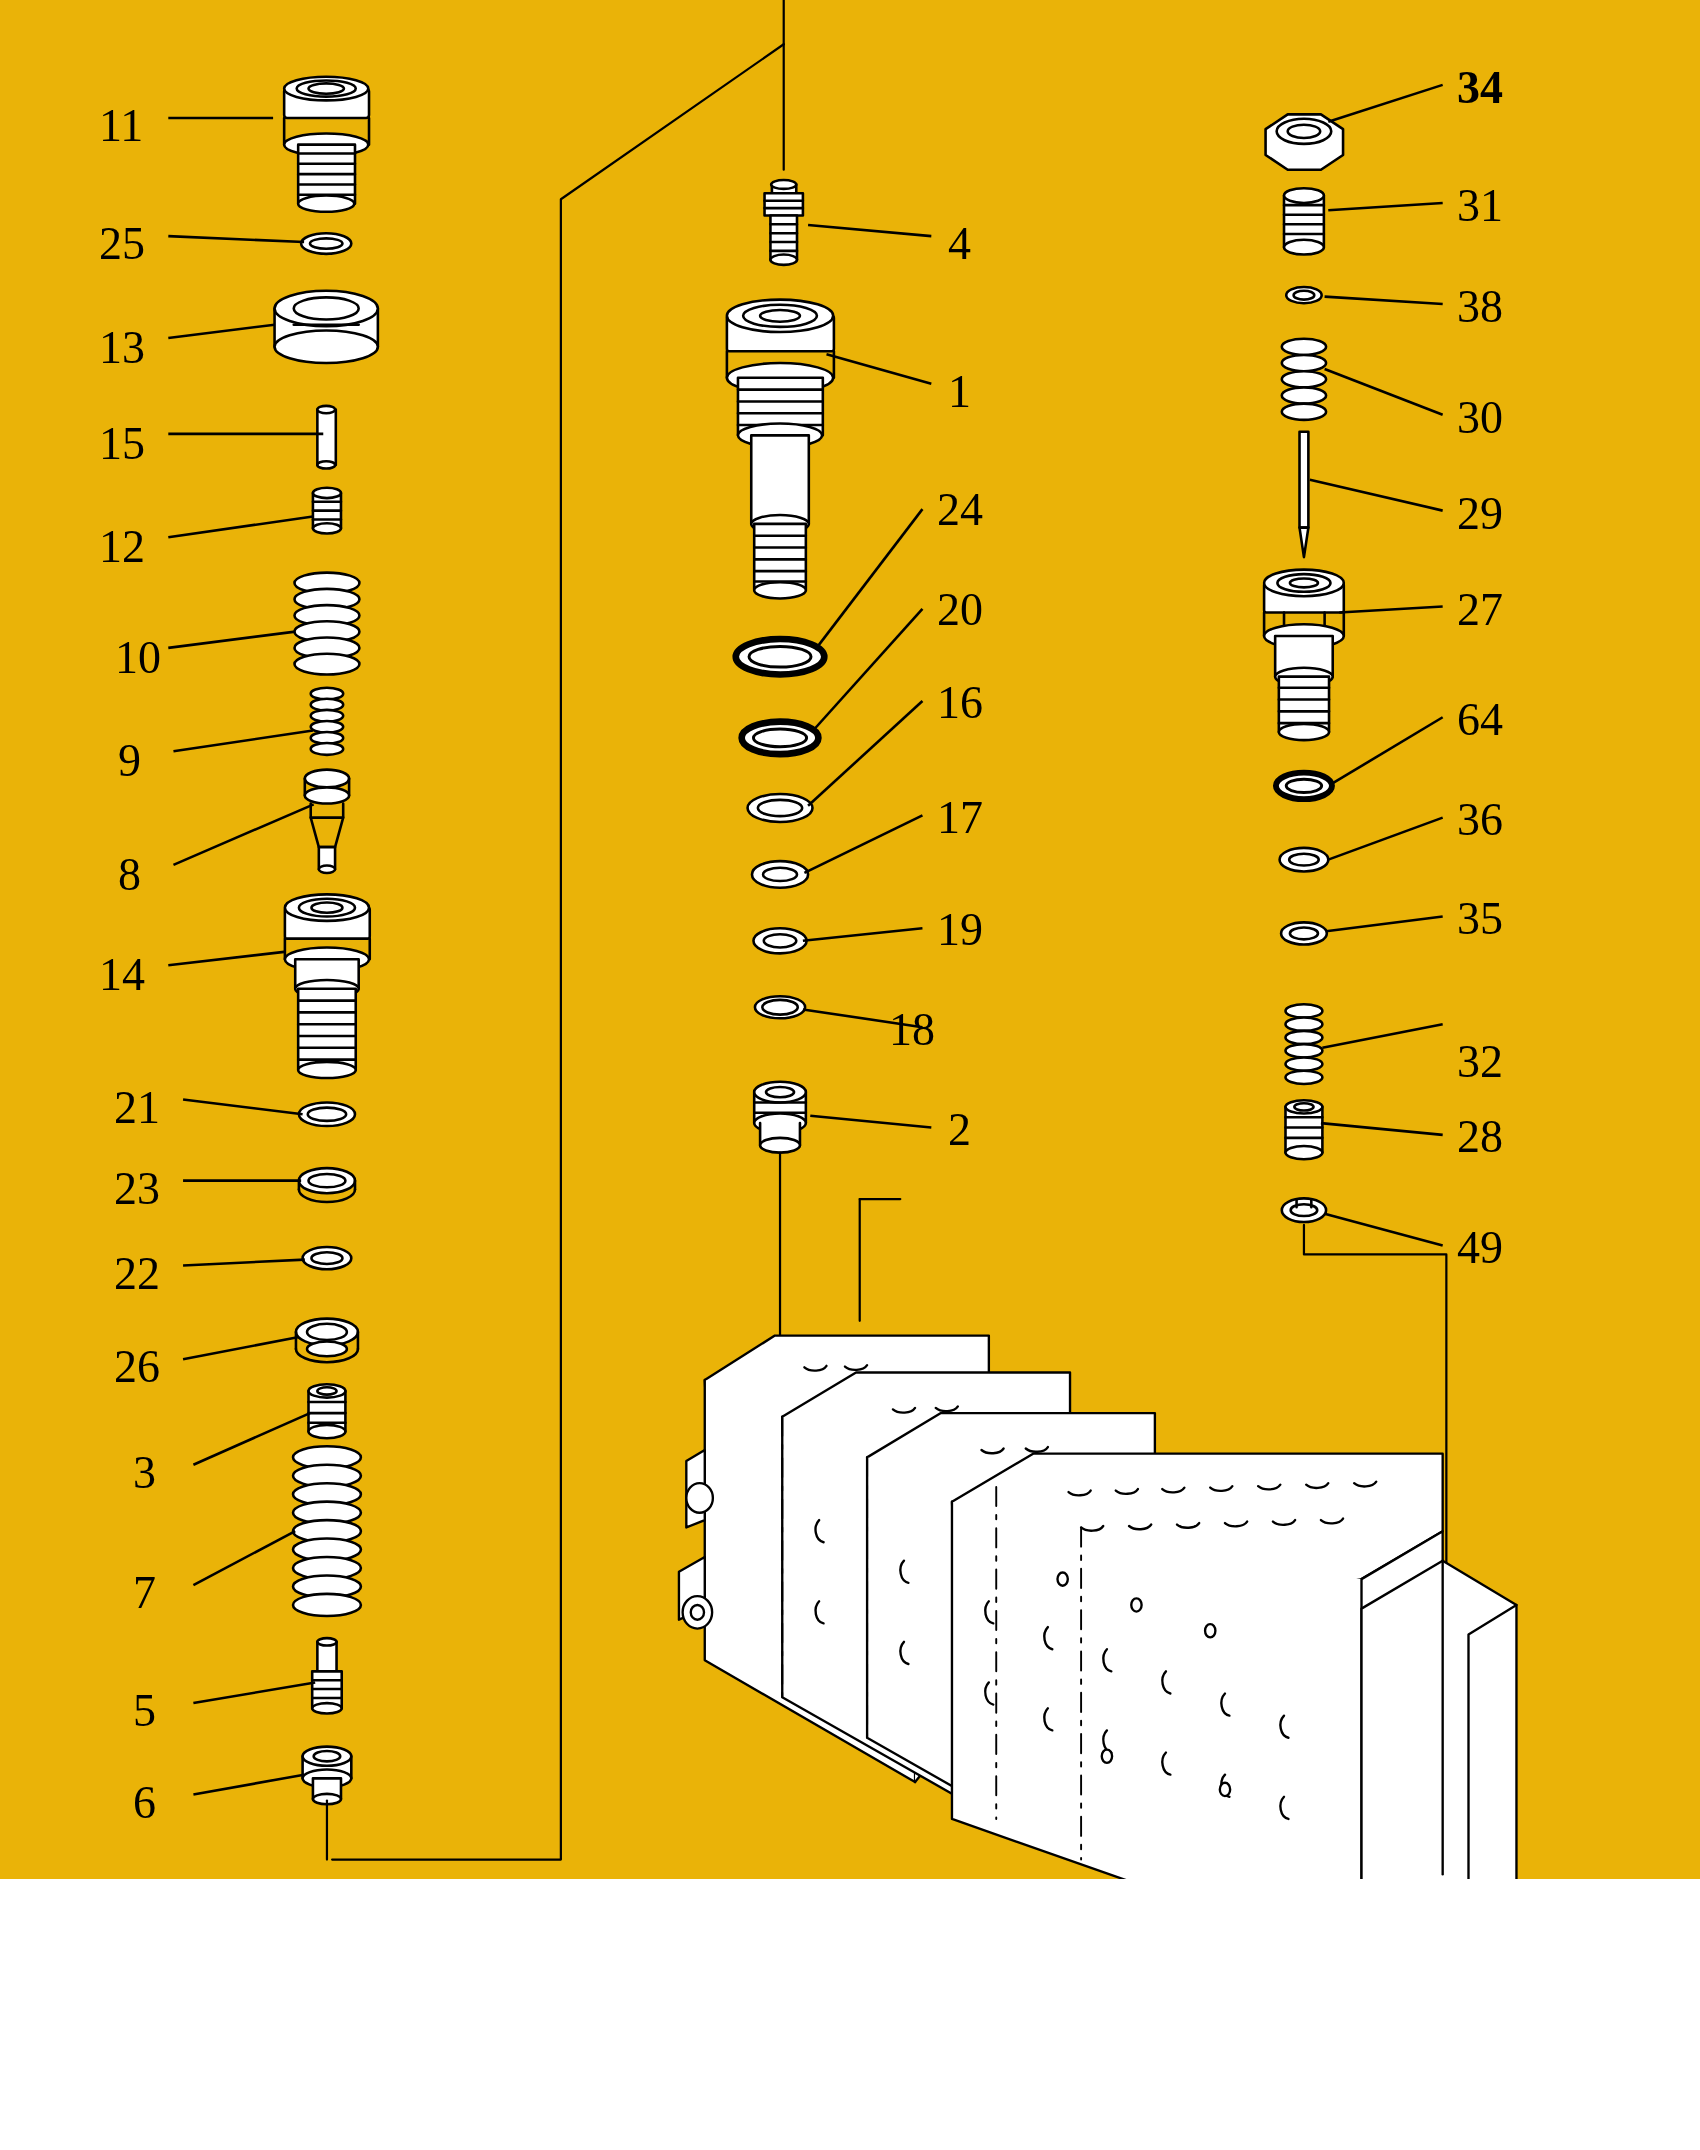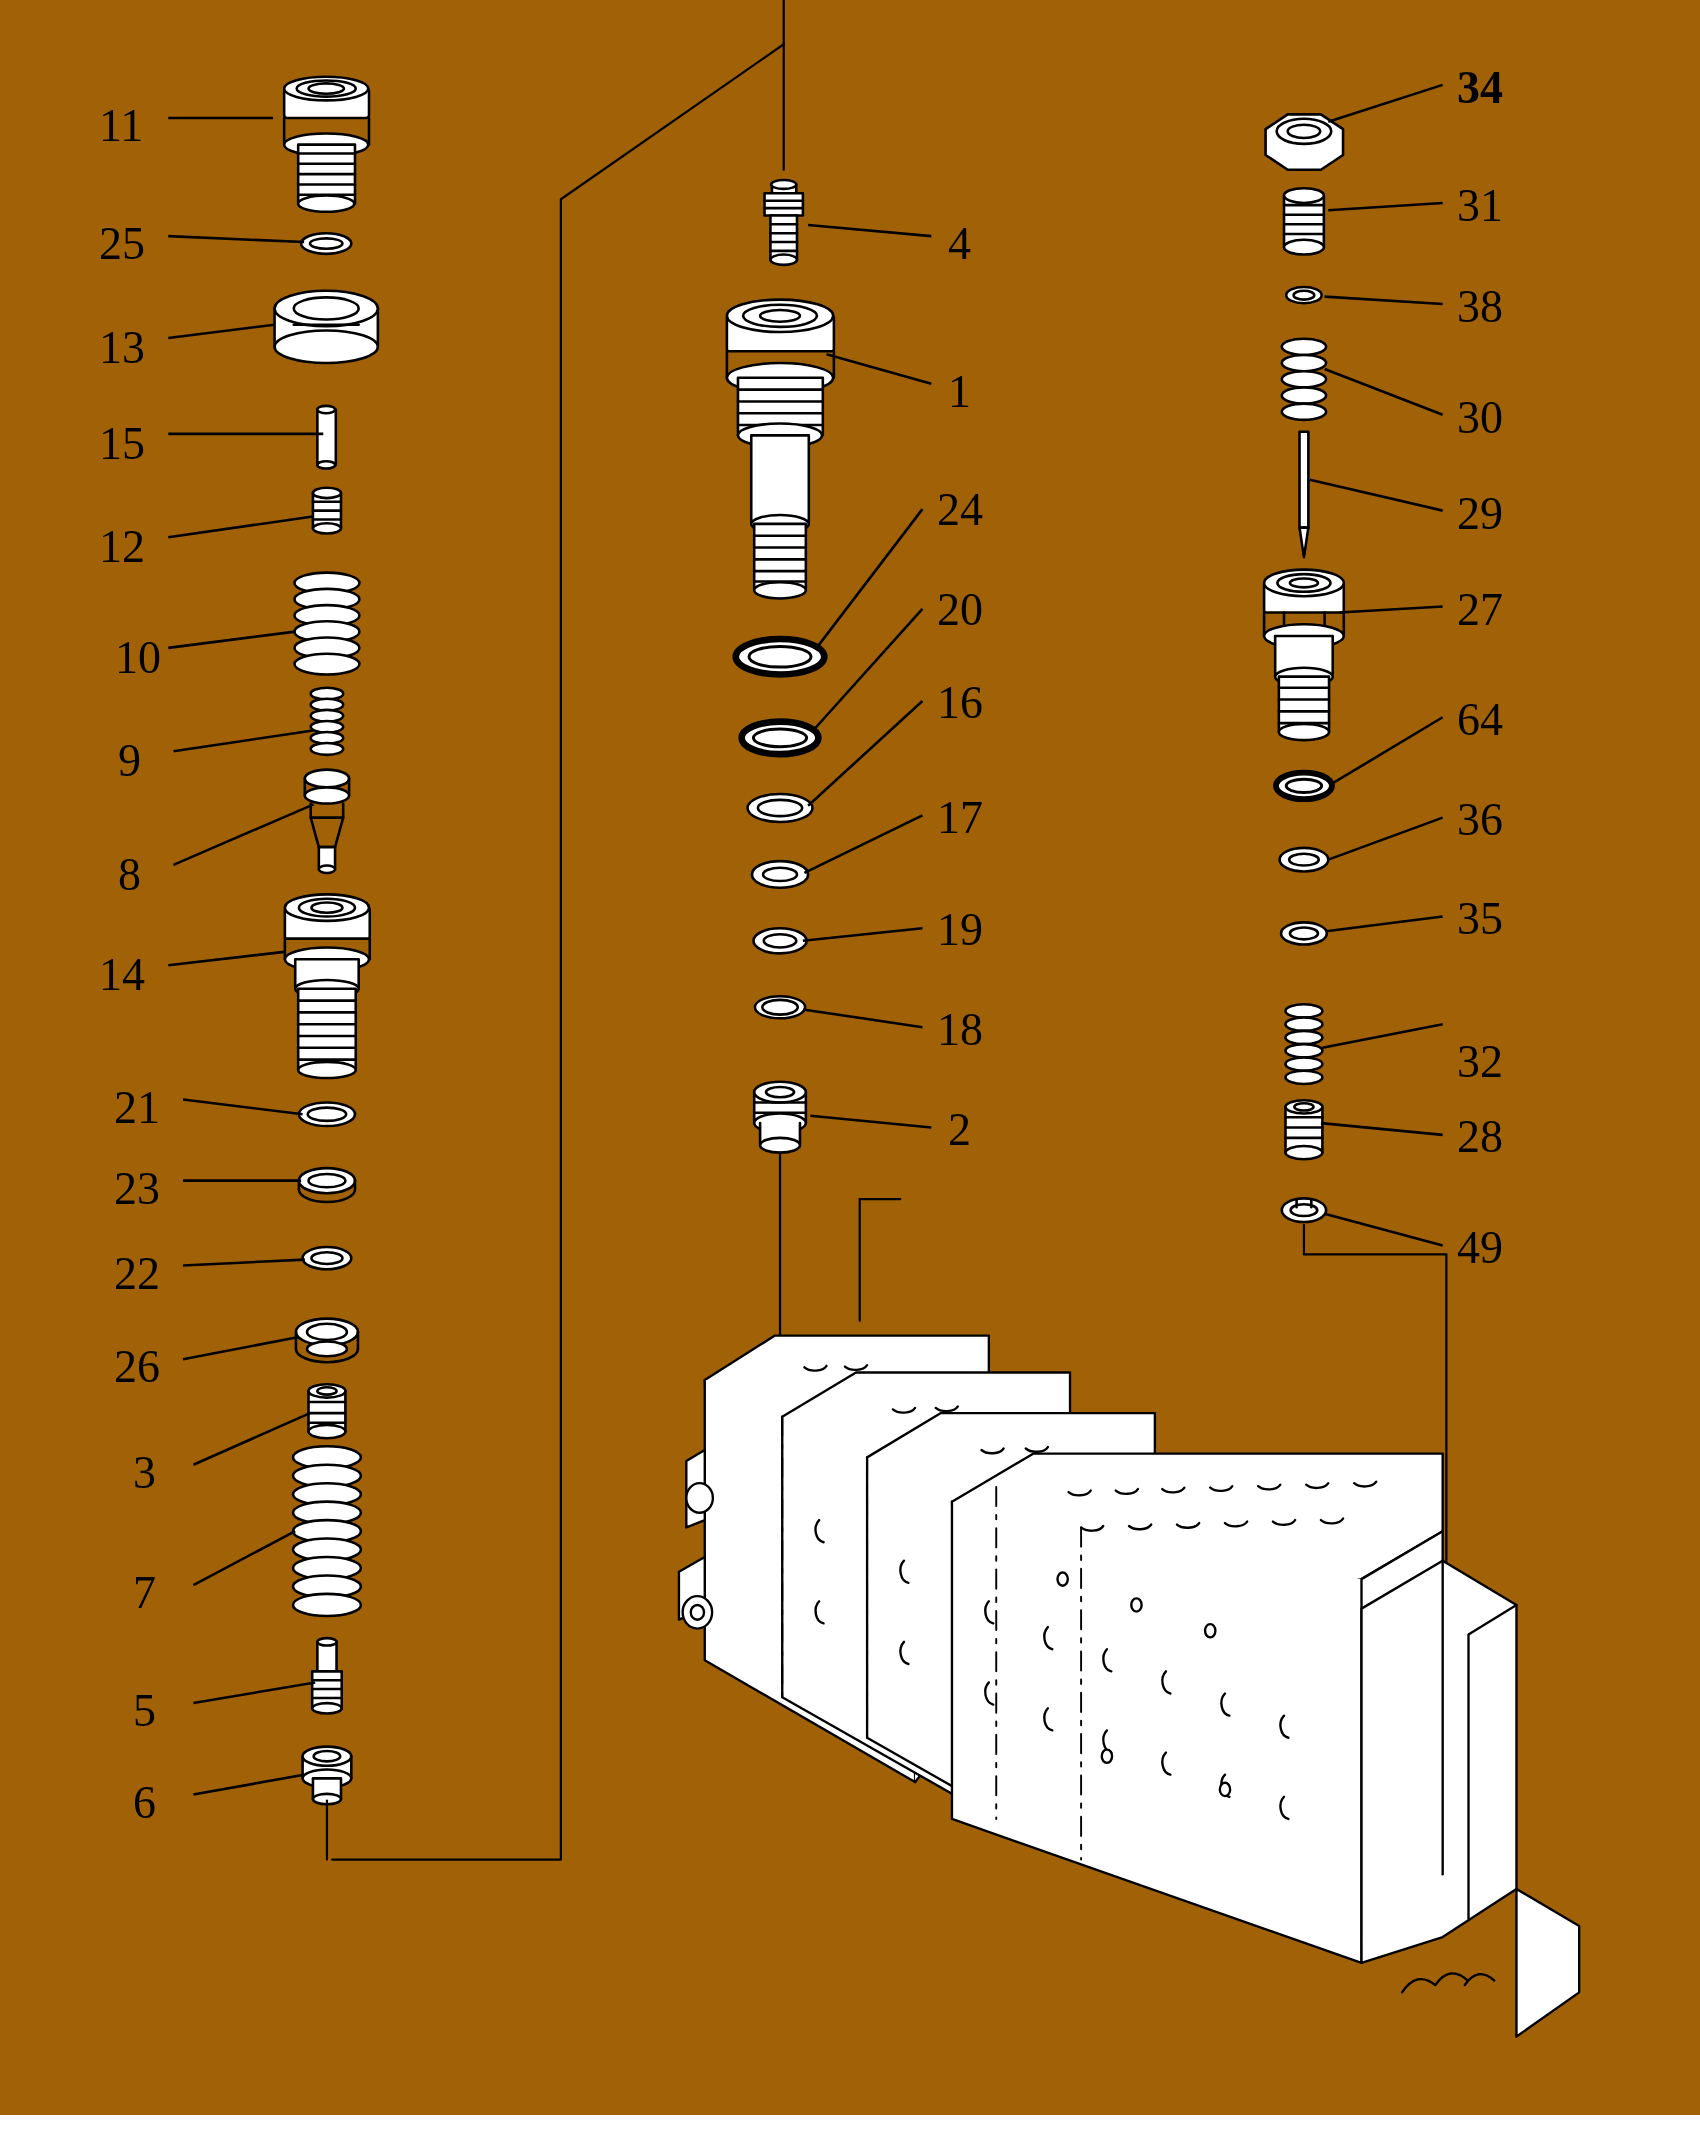--- a/index.html
+++ b/index.html
@@ -6,22 +6,22 @@
     margin: 0;
     padding: 0;
     background: #ffffff;
   }
   body {
     font-family: "Liberation Serif", serif;
   }
   #page {
     position: relative;
     width: 1701px;
-    height: 2115px;
-    background: #a16207;
+    height: 1879px;
+    background: #eab308;
     overflow: hidden;
   }
   .callout {
     position: absolute;
     font-family: "Liberation Serif", serif;
     font-size: 46px;
     color: #000000;
     line-height: 46px;
     white-space: nowrap;
   }
@@ -504,21 +504,21 @@
   <div class="callout noselect" style="left:133px; top:1688px;">5</div>
   <div class="callout noselect" style="left:133px; top:1780px;">6</div>
 
   <div class="callout noselect" style="left:948px; top:221px;">4</div>
   <div class="callout noselect" style="left:948px; top:369px;">1</div>
   <div class="callout noselect" style="left:937px; top:487px;">24</div>
   <div class="callout noselect" style="left:937px; top:587px;">20</div>
   <div class="callout noselect" style="left:937px; top:680px;">16</div>
   <div class="callout noselect" style="left:937px; top:795px;">17</div>
   <div class="callout noselect" style="left:937px; top:907px;">19</div>
-  <div class="callout noselect" style="left:937px; top:1007px;">18</div>
+  <div class="callout noselect" style="left:889px; top:1007px;">18</div>
   <div class="callout noselect" style="left:948px; top:1107px;">2</div>
 
   <div class="callout noselect" style="left:1457px; top:65px;font-weight:bold;">34</div>
   <div class="callout noselect" style="left:1457px; top:183px;">31</div>
   <div class="callout noselect" style="left:1457px; top:284px;">38</div>
   <div class="callout noselect" style="left:1457px; top:395px;">30</div>
   <div class="callout noselect" style="left:1457px; top:491px;">29</div>
   <div class="callout noselect" style="left:1457px; top:587px;">27</div>
   <div class="callout noselect" style="left:1457px; top:697px;">64</div>
   <div class="callout noselect" style="left:1457px; top:797px;">36</div>

